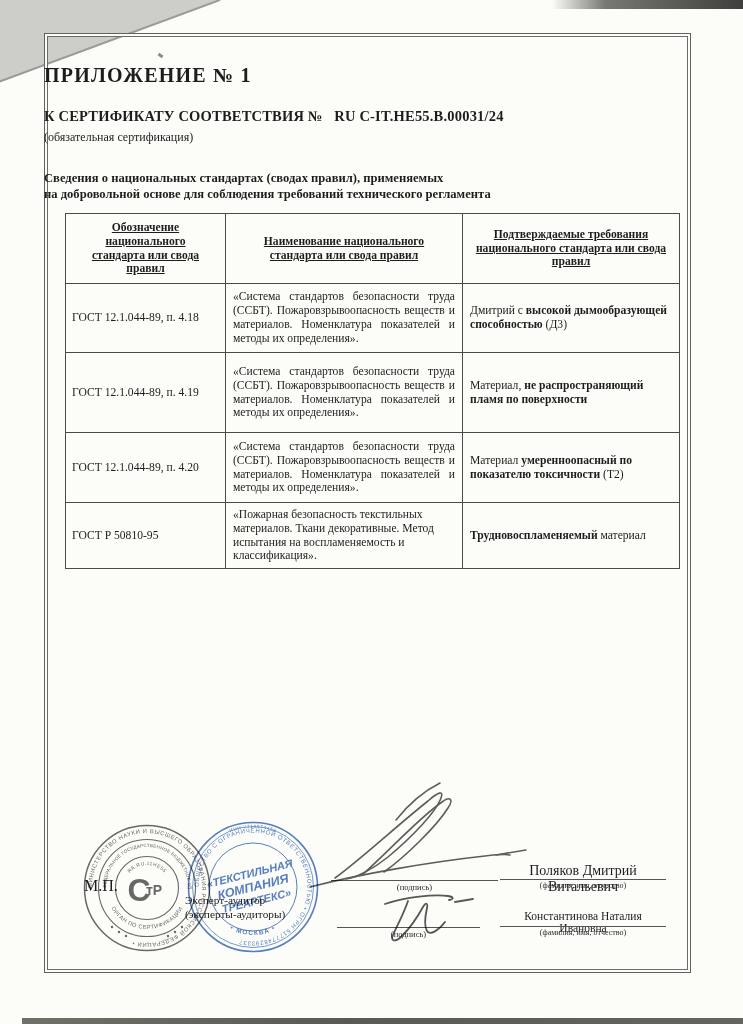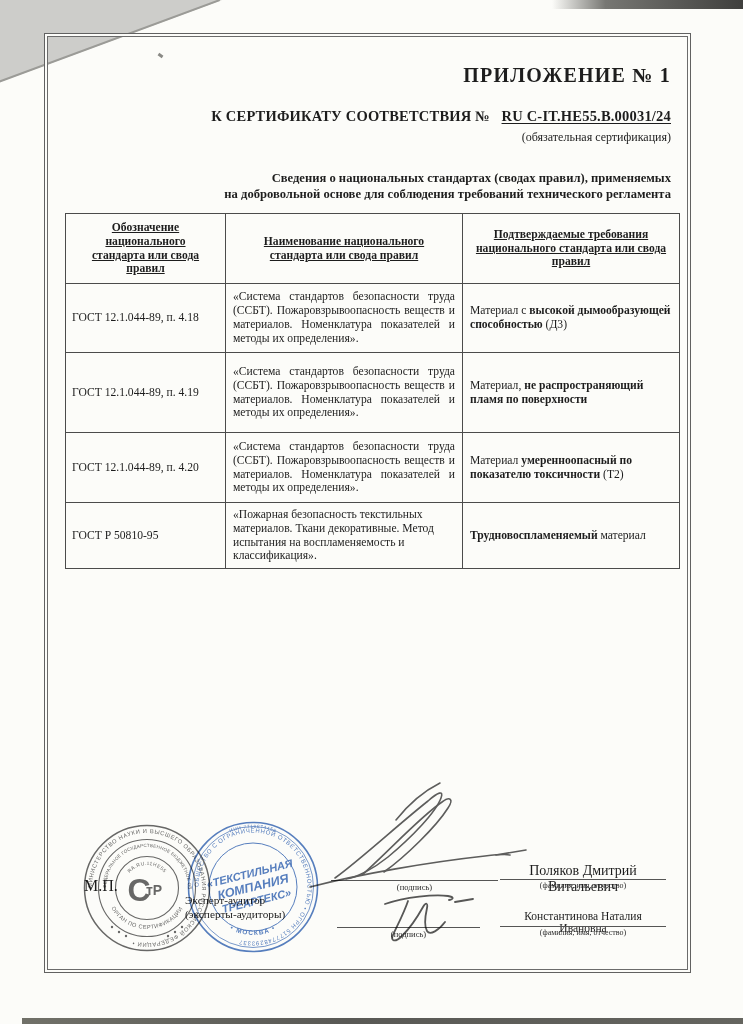--- a/index.html
+++ b/index.html
@@ -15,24 +15,24 @@
     background:#9b9b97;transform:rotate(-20.3deg);transform-origin:0 0;}
   .corner-speck{position:absolute;left:158px;top:54px;width:5px;height:3px;background:#8a8a86;transform:rotate(35deg);}
   .top-right-bar{position:absolute;top:0;left:552px;width:191px;height:9px;
     background:linear-gradient(90deg,rgba(120,120,118,0) 0%,#777773 28%,#3f3f3d 100%);}
   .bottom-bar{position:absolute;left:22px;bottom:0;width:721px;height:6px;opacity:.85;
     background:linear-gradient(90deg,#58584f 0%,#3c3c38 45%,#4a4a44 100%);}
   
   .frame{position:absolute;left:44px;top:33px;width:645px;height:938px;
     border:1.5px solid #616161;
     box-shadow:inset 0 0 0 2px #fcfcf9, inset 0 0 0 3px #6b6b6b;}
-  .center-band{position:absolute;left:44px;width:627px;text-align:right;}
+  .center-band{position:absolute;left:44px;width:627px;text-align:left;}
   .doc-title{top:64px;font-size:20px;font-weight:bold;letter-spacing:1.2px;}
   .cert-line{top:108px;font-size:14.5px;font-weight:bold;letter-spacing:.2px;}
-  .cert-number{text-decoration:underline;text-underline-offset:2px;}
+  .cert-number{text-underline-offset:2px;}
   .cert-type{top:130px;font-size:12px;}
   .subtitle{top:170px;font-size:12.6px;font-weight:bold;line-height:16px;}
   
   .std-table{position:absolute;left:65px;top:213px;width:614px;border-collapse:collapse;
     border:1.5px solid #4b4b4b;table-layout:fixed;}
   .std-table th,.std-table td{border:1px solid #4b4b4b;vertical-align:middle;
     font-size:11.6px;line-height:13.9px;padding:2px 7px;}
   .std-table th{font-weight:bold;text-align:center;padding:3px 12px;}
   .col-1{width:160px;} .col-2{width:237px;} .col-3{width:217px;}
   thead tr{height:70px;text-decoration:underline;}
@@ -103,21 +103,21 @@
       <tr>
         <th>Обозначение национального стандарта или свода правил</th>
         <th>Наименование национального стандарта или свода правил</th>
         <th>Подтверждаемые требования национального стандарта или свода правил</th>
       </tr>
     </thead>
     <tbody>
       <tr>
         <td class="cell-designation">ГОСТ 12.1.044-89, п. 4.18</td>
         <td class="cell-name justify">«Система стандартов безопасности труда (ССБТ). Пожаровзрывоопасность веществ и материалов. Номенклатура показателей и методы их определения».</td>
-        <td class="cell-req"><span>Материал с </span><b>высокой дымообразующей способностью</b><span> (Д3)</span></td>
+        <td class="cell-req"><span>Дмитрий с </span><b>высокой дымообразующей способностью</b><span> (Д3)</span></td>
       </tr>
       <tr>
         <td class="cell-designation">ГОСТ 12.1.044-89, п. 4.19</td>
         <td class="cell-name justify">«Система стандартов безопасности труда (ССБТ). Пожаровзрывоопасность веществ и материалов. Номенклатура показателей и методы их определения».</td>
         <td class="cell-req"><span>Материал, </span><b>не распространяющий пламя по поверхности</b><span></span></td>
       </tr>
       <tr>
         <td class="cell-designation">ГОСТ 12.1.044-89, п. 4.20</td>
         <td class="cell-name justify">«Система стандартов безопасности труда (ССБТ). Пожаровзрывоопасность веществ и материалов. Номенклатура показателей и методы их определения».</td>
         <td class="cell-req"><span>Материал </span><b>умеренноопасный по показателю токсичности</b><span> (Т2)</span></td>

